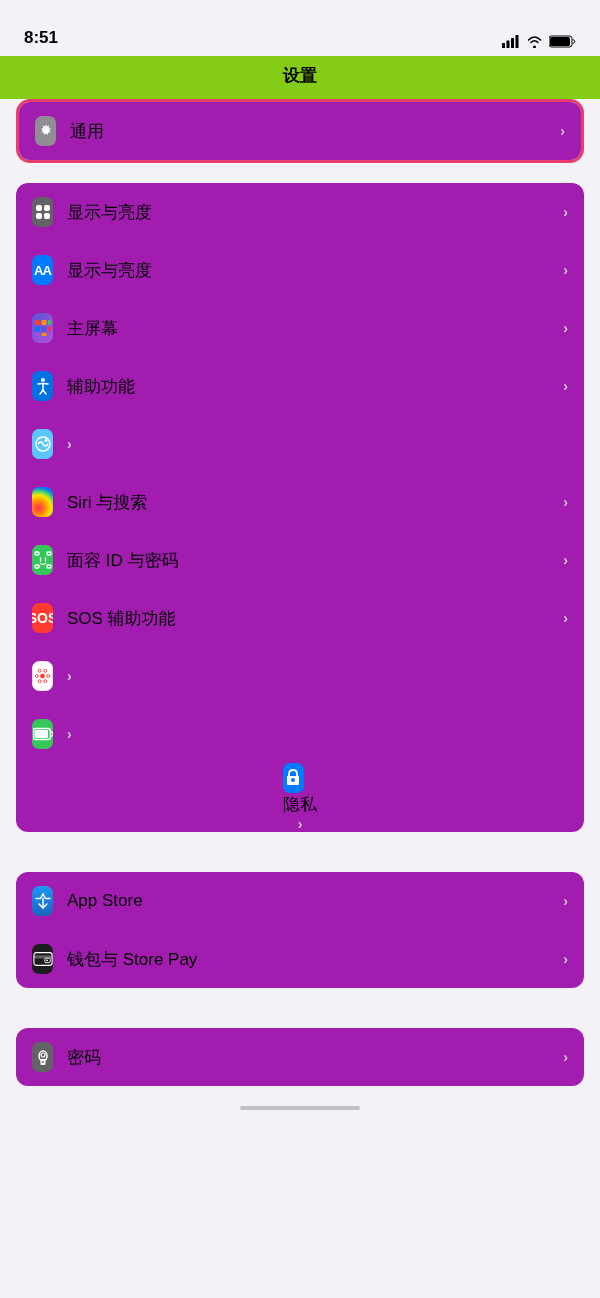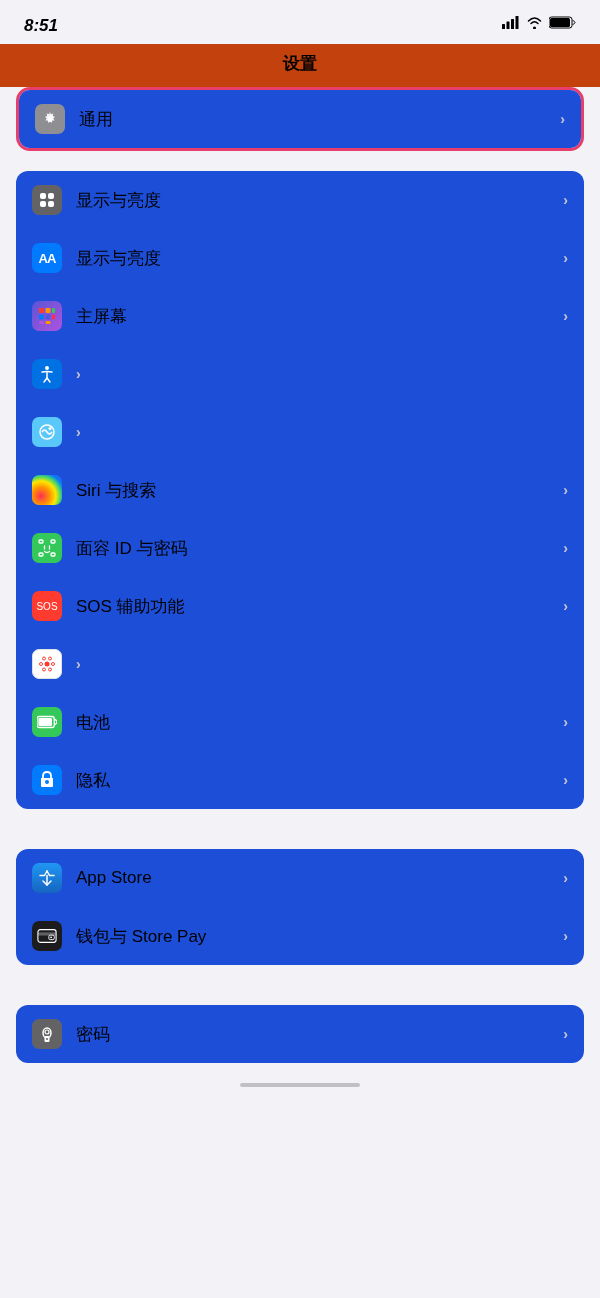--- a/index.html
+++ b/index.html
@@ -10,24 +10,23 @@
       min-height: 1298px;
       background: #f2f2f7;
       font-family: -apple-system, 'PingFang SC', 'Helvetica Neue', sans-serif;
       overflow-x: hidden;
     }
 
     
     .status-bar {
       display: flex;
       justify-content: space-between;
-      align-items: flex-start;
-      padding: 16px 24px 8px;
+      align-items: flex-end;
+      padding: 28px 24px 8px;
       background: #f2f2f7;
-      font-style: italic;
     }
 
     .status-time {
       font-size: 17px;
       font-weight: 600;
       color: #000;
     }
 
     .status-icons {
       display: flex;
@@ -35,45 +34,45 @@
       gap: 6px;
     }
 
     
     .page-title {
       text-align: center;
       font-size: 17px;
       font-weight: 600;
       color: #000;
       padding: 8px 0 12px;
-      background: #c2410c;
+      background: #84cc16;
     }
 
     .settings-item {
       display: flex;
       align-items: center;
       padding: 0 16px;
       min-height: 58px;
-      background: #1d4ed8;
+      background: #a21caf;
       cursor: pointer;
       position: relative;
     }
 
     .settings-item:not(:last-child)::after {
       content: '';
       position: absolute;
       bottom: 0;
       left: 58px;
       right: 0;
       height: 0.5px;
       background: #c6c6c8;
     }
 
     .item-icon {
-      width: 30px;
+      width: 21px;
       height: 30px;
       border-radius: 7px;
       display: flex;
       align-items: center;
       justify-content: center;
       margin-right: 14px;
       flex-shrink: 0;
       font-size: 16px;
       color: #fff;
       overflow: hidden;
@@ -210,20 +209,21 @@
   <div class="settings-item">
     <div class="item-icon" style="background:#0071e3;">
       <svg width="20" height="20" viewBox="0 0 20 20">
         <circle cx="10" cy="4" r="2" fill="white"></circle>
         <path d="M5 8 Q10 7 15 8" stroke="white" stroke-width="1.5" fill="none" stroke-linecap="round"></path>
         <line x1="10" y1="8" x2="10" y2="14" stroke="white" stroke-width="1.5" stroke-linecap="round"></line>
         <line x1="10" y1="14" x2="7" y2="18" stroke="white" stroke-width="1.5" stroke-linecap="round"></line>
         <line x1="10" y1="14" x2="13" y2="18" stroke="white" stroke-width="1.5" stroke-linecap="round"></line>
       </svg>
     </div>
+    <span class="item-label">辅助功能</span>
     <span class="item-chevron">›</span>
   </div>
 
   <div class="settings-item">
     <div class="item-icon" style="background: #5ac8fa;">
       <svg width="20" height="20" viewBox="0 0 20 20">
         <circle cx="10" cy="10" r="7" fill="none" stroke="white" stroke-width="1.5"></circle>
         <path d="M5 10 Q7.5 6 10 10 Q12.5 14 15 10" stroke="white" stroke-width="1.5" fill="none"></path>
         <circle cx="13" cy="6.5" r="1.5" fill="white"></circle>
       </svg>
@@ -249,21 +249,21 @@
         <line x1="12.5" y1="8" x2="12.5" y2="11" stroke="white" stroke-width="1.3" stroke-linecap="round"></line>
         <path d="M7.5 13.5 Q10 15.5 12.5 13.5" stroke="white" stroke-width="1.3" fill="none" stroke-linecap="round"></path>
       </svg>
     </div>
     <span class="item-label">面容 ID 与密码</span>
     <span class="item-chevron">›</span>
   </div>
 
   <div class="settings-item">
     <div class="item-icon bg-red">
-      <span style="font-size:10px;font-weight:400;color:white;letter-spacing:0px;">SOS</span>
+      <span style="font-size:14px;font-weight:700;color:white;letter-spacing:0px;">SOS</span>
     </div>
     <span class="item-label">SOS 辅助功能</span>
     <span class="item-chevron">›</span>
   </div>
 
   <div class="settings-item">
     <div class="item-icon" style="background:#fff;border:1px solid #e0e0e0;">
       <svg width="20" height="20" viewBox="0 0 20 20">
         <circle cx="10" cy="10" r="2.5" fill="#ff3b30"></circle>
         <circle cx="4" cy="10" r="1.5" fill="none" stroke="#ff3b30" stroke-width="1"></circle>
@@ -278,25 +278,24 @@
   </div>
 
   <div class="settings-item">
     <div class="item-icon bg-green">
       <svg width="20" height="14" viewBox="0 0 22 14">
         <rect x="0" y="1" width="19" height="12" rx="2.5" stroke="white" stroke-width="1.5" fill="none"></rect>
         <rect x="1.5" y="2.5" width="15" height="9" rx="1.5" fill="white"></rect>
         <path d="M20 4.5 Q22 5.5 22 7 Q22 8.5 20 9.5" stroke="white" stroke-width="1.5" fill="none" stroke-linecap="round"></path>
       </svg>
     </div>
-    <span class="item-label">电池</span>
-    <span class="item-chevron">›</span>
-  </div>
-
-  <div class="settings-item" style="border-bottom: none;">
+    <span class="item-chevron">›</span>
+  </div>
+
+  <div class="settings-item" style="border-bottom: none; flex-direction: column;">
     <div class="item-icon" style="background:#007aff;">
       <svg width="20" height="20" viewBox="0 0 20 20">
         <path d="M4 8 L4 16 Q4 17 5 17 L15 17 Q16 17 16 16 L16 8 Z" fill="white"></path>
         <path d="M6 8 L6 6 Q6 2 10 2 Q14 2 14 6 L14 8" stroke="white" stroke-width="1.8" fill="none" stroke-linecap="round"></path>
         <circle cx="10" cy="12" r="2" fill="#007aff"></circle>
       </svg>
     </div>
     <span class="item-label">隐私</span>
     <span class="item-chevron">›</span>
   </div>

